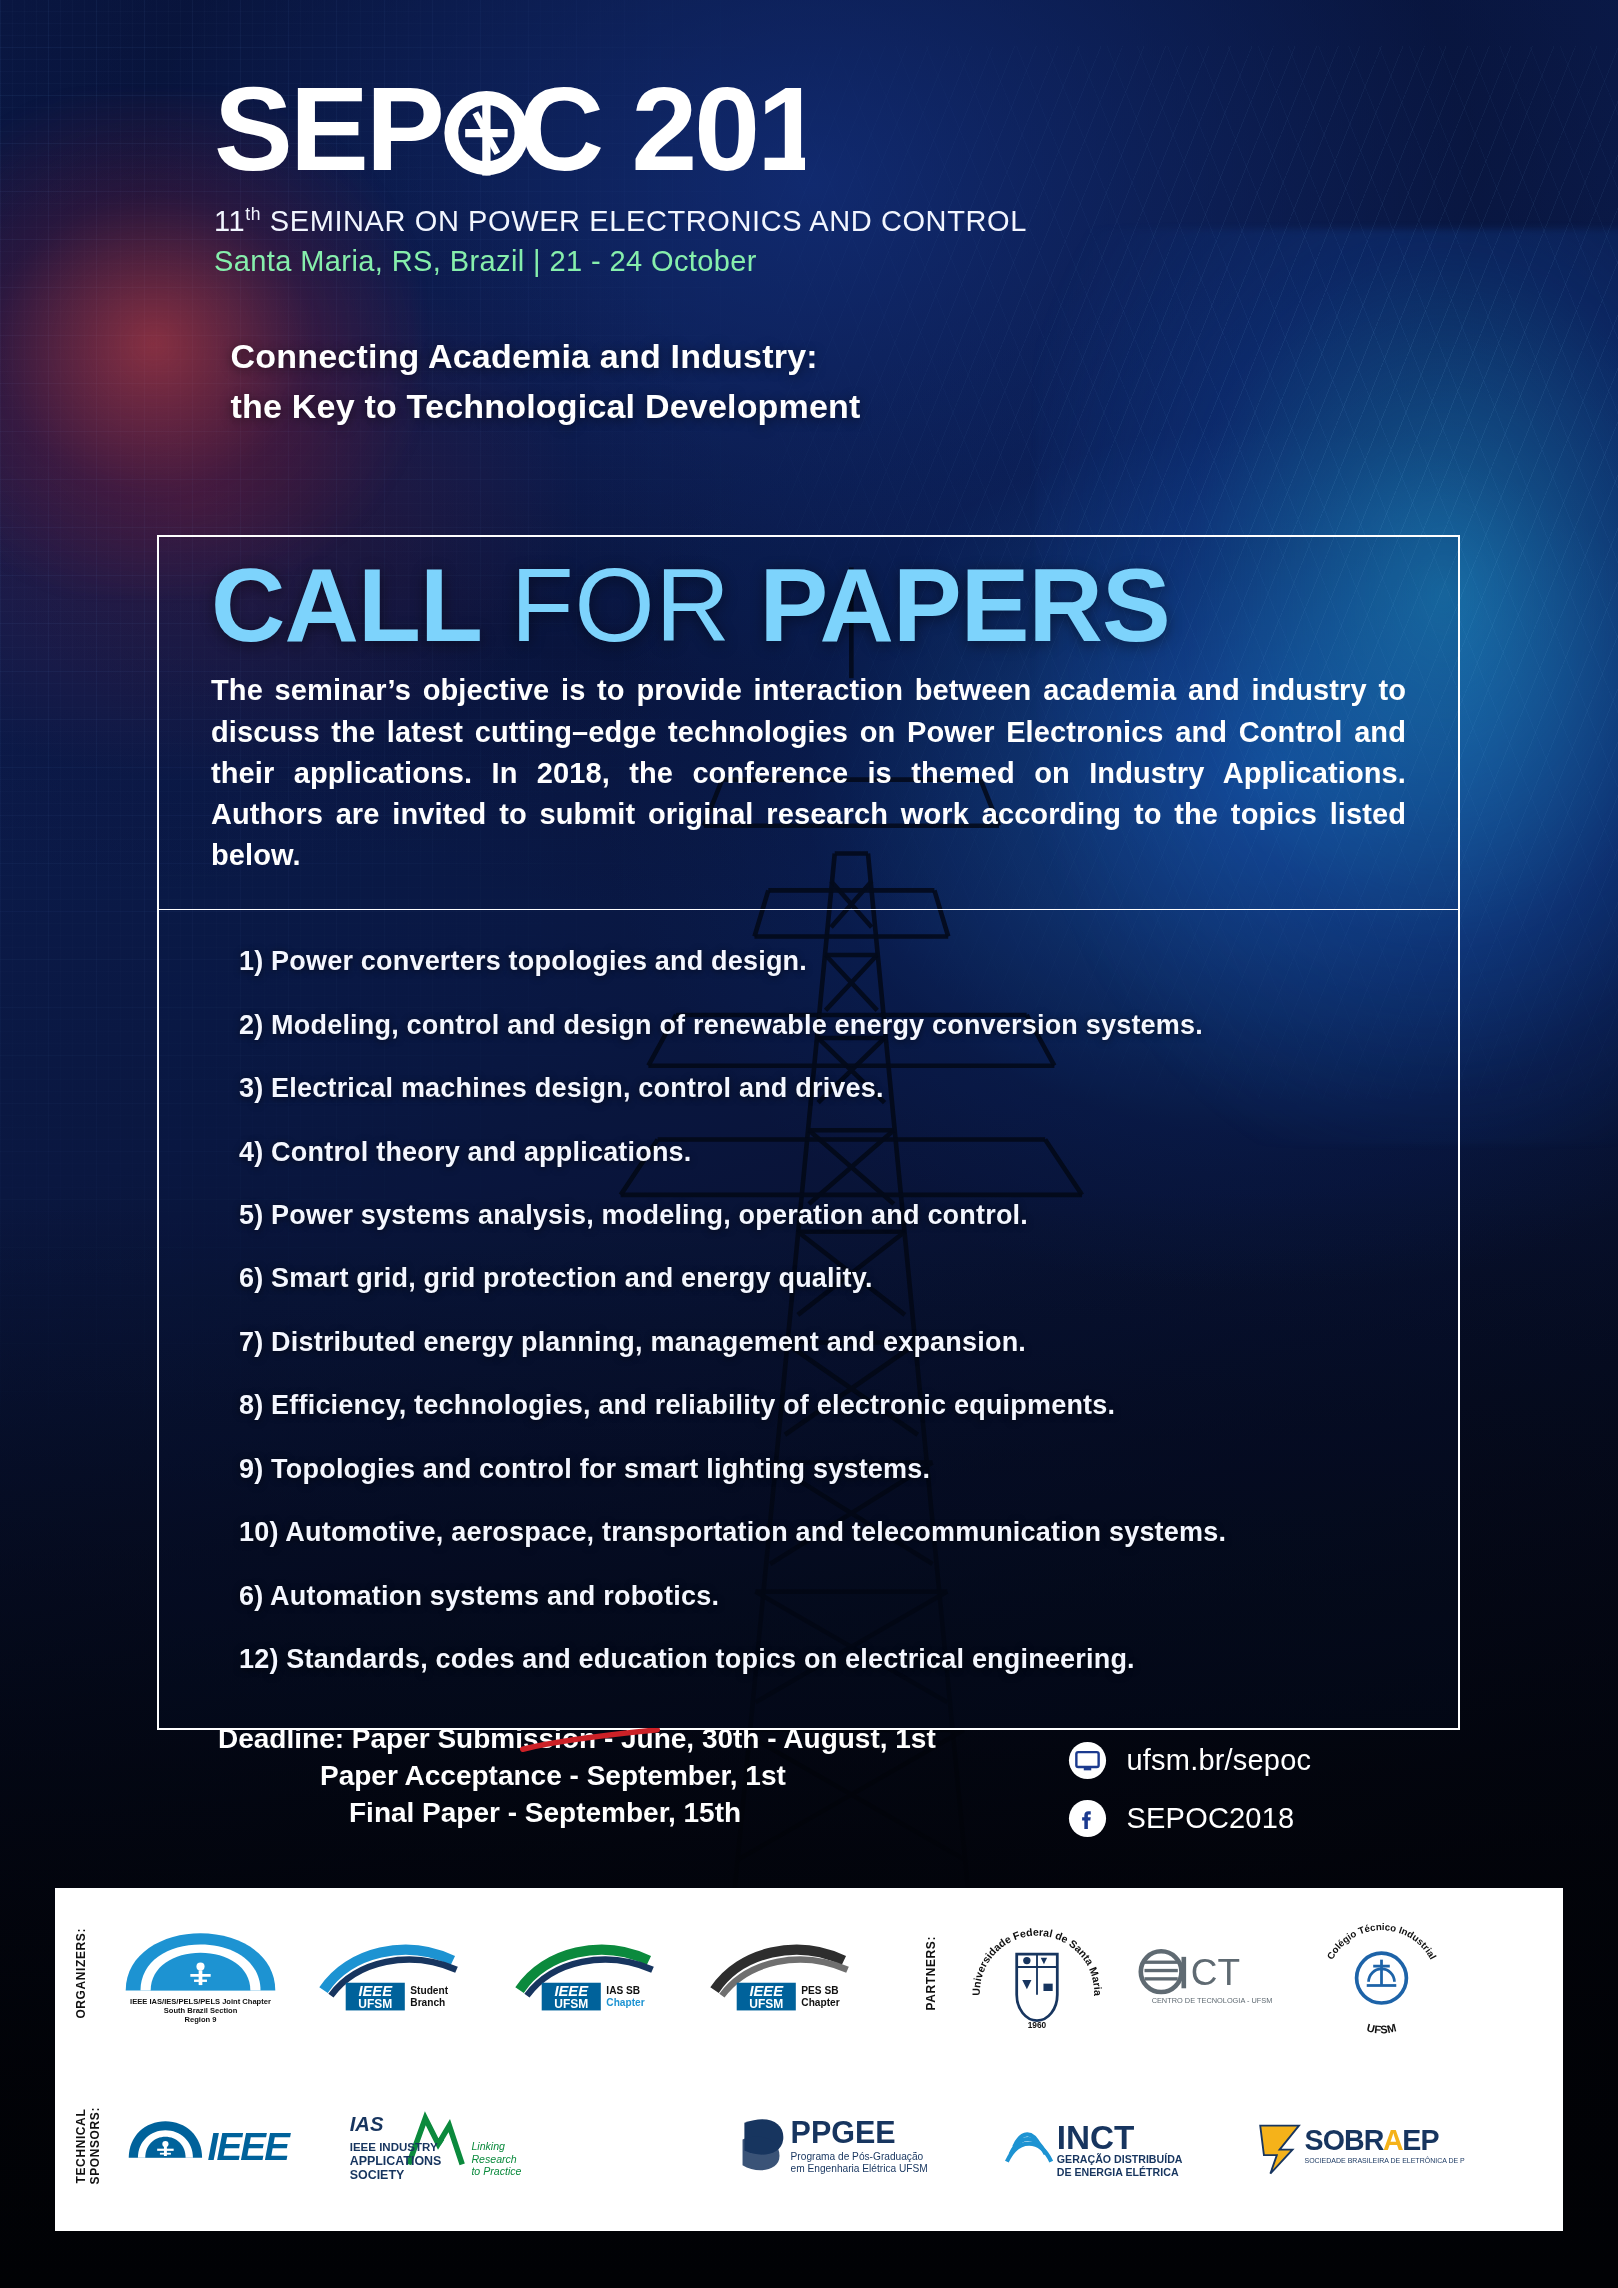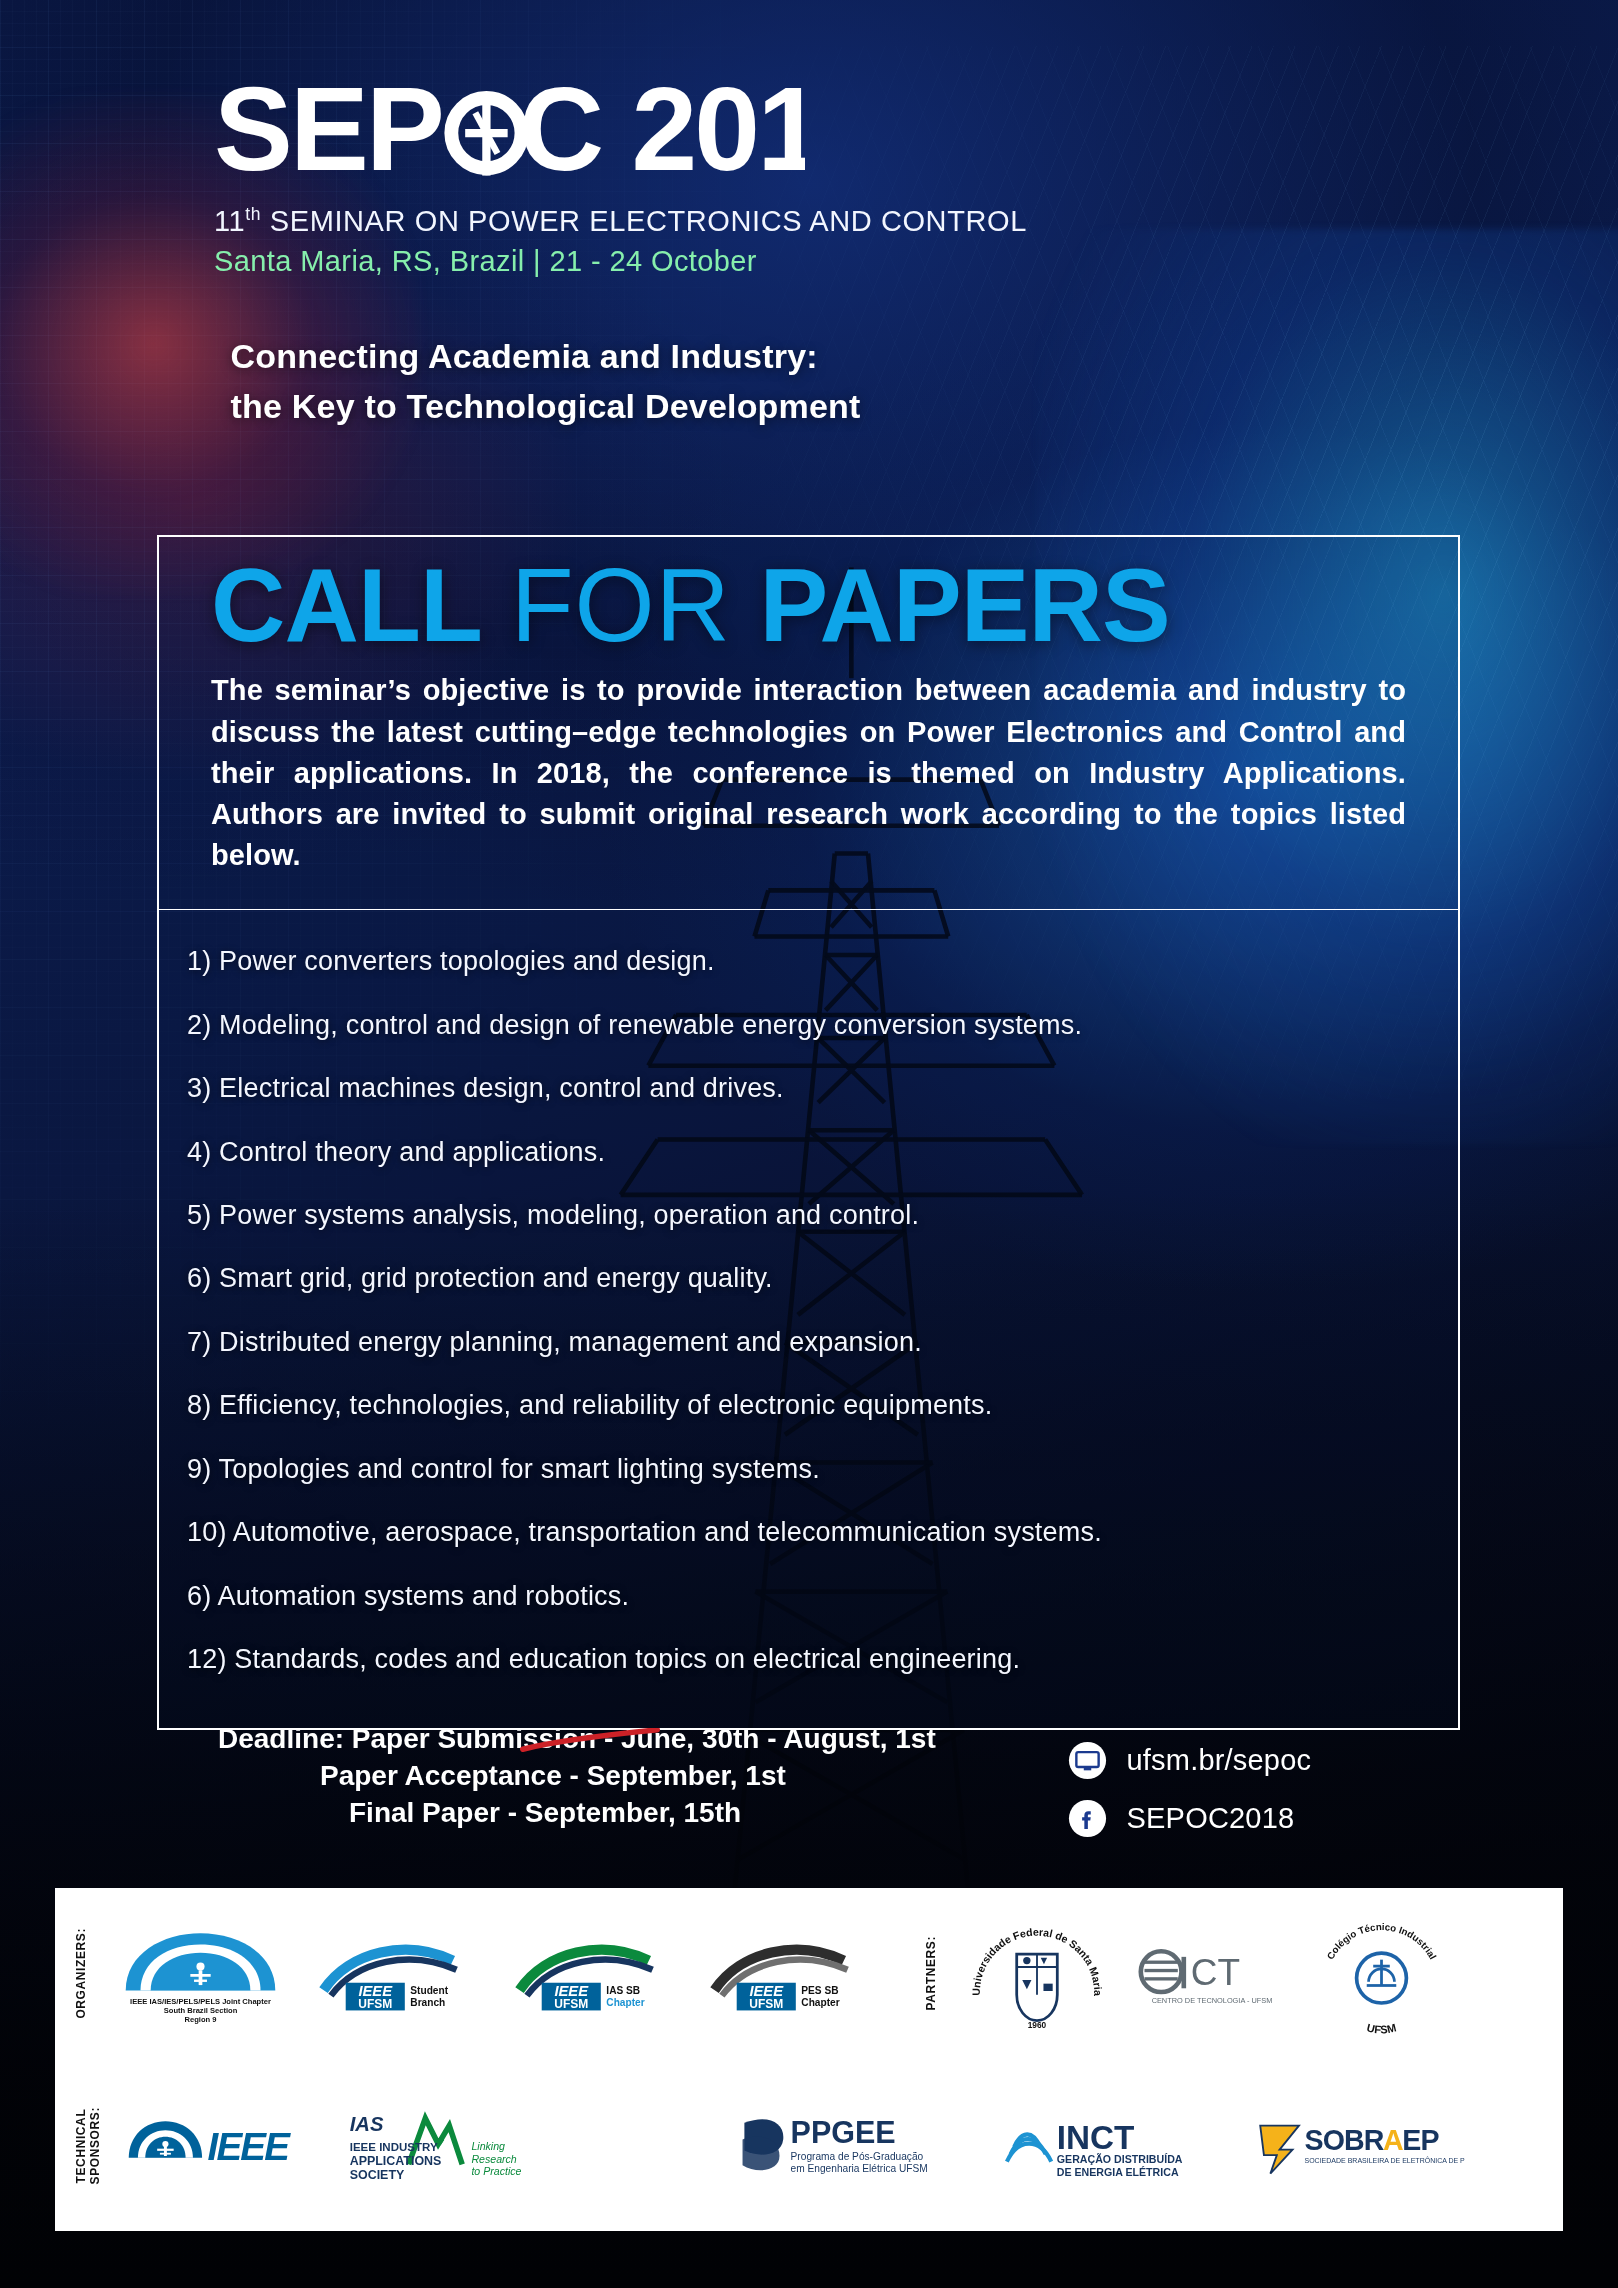--- a/index.html
+++ b/index.html
@@ -124,38 +124,39 @@
     z-index: 5;
     background: rgba(10,26,74,0.10);
   }
   .cfp-top {
     padding: 13px 52px 33px 52px;
     border-bottom: 1.8px solid #ffffff;
   }
   .cfp-title {
     font-size: 103px;
     line-height: 1.08;
-    color: #0ea5e9;
+    color: #7dd3fc;
     white-space: nowrap;
     text-shadow: 0 2.8px 14.8px rgba(0,0,0,0.45);
   }
   .cfp-title .b { font-weight: bold; letter-spacing: -0.9px; }
   .cfp-title .l { font-weight: 300; letter-spacing: 0.9px; }
   .cfp-desc {
     margin-top: 9.2px;
     font-size: 29px;
     font-weight: bold;
     line-height: 1.42;
     color: #ffffff;
     text-align: justify;
     text-justify: inter-word;
     letter-spacing: 0.1px;
   }
   .topics {
-    padding: 33px 52px 41px 28px;
+    padding: 33px 52px 41px 80px;
+    font-weight: bold;
   }
   .topic {
     font-size: 27px;
     color: #f4f7ff;
     line-height: 1.35;
     margin-bottom: 27px;
     letter-spacing: 0.2px;
     text-shadow: 0 0.9px 7.4px rgba(0,0,0,0.6);
   }
   .topic:last-child { margin-bottom: 9px; }

